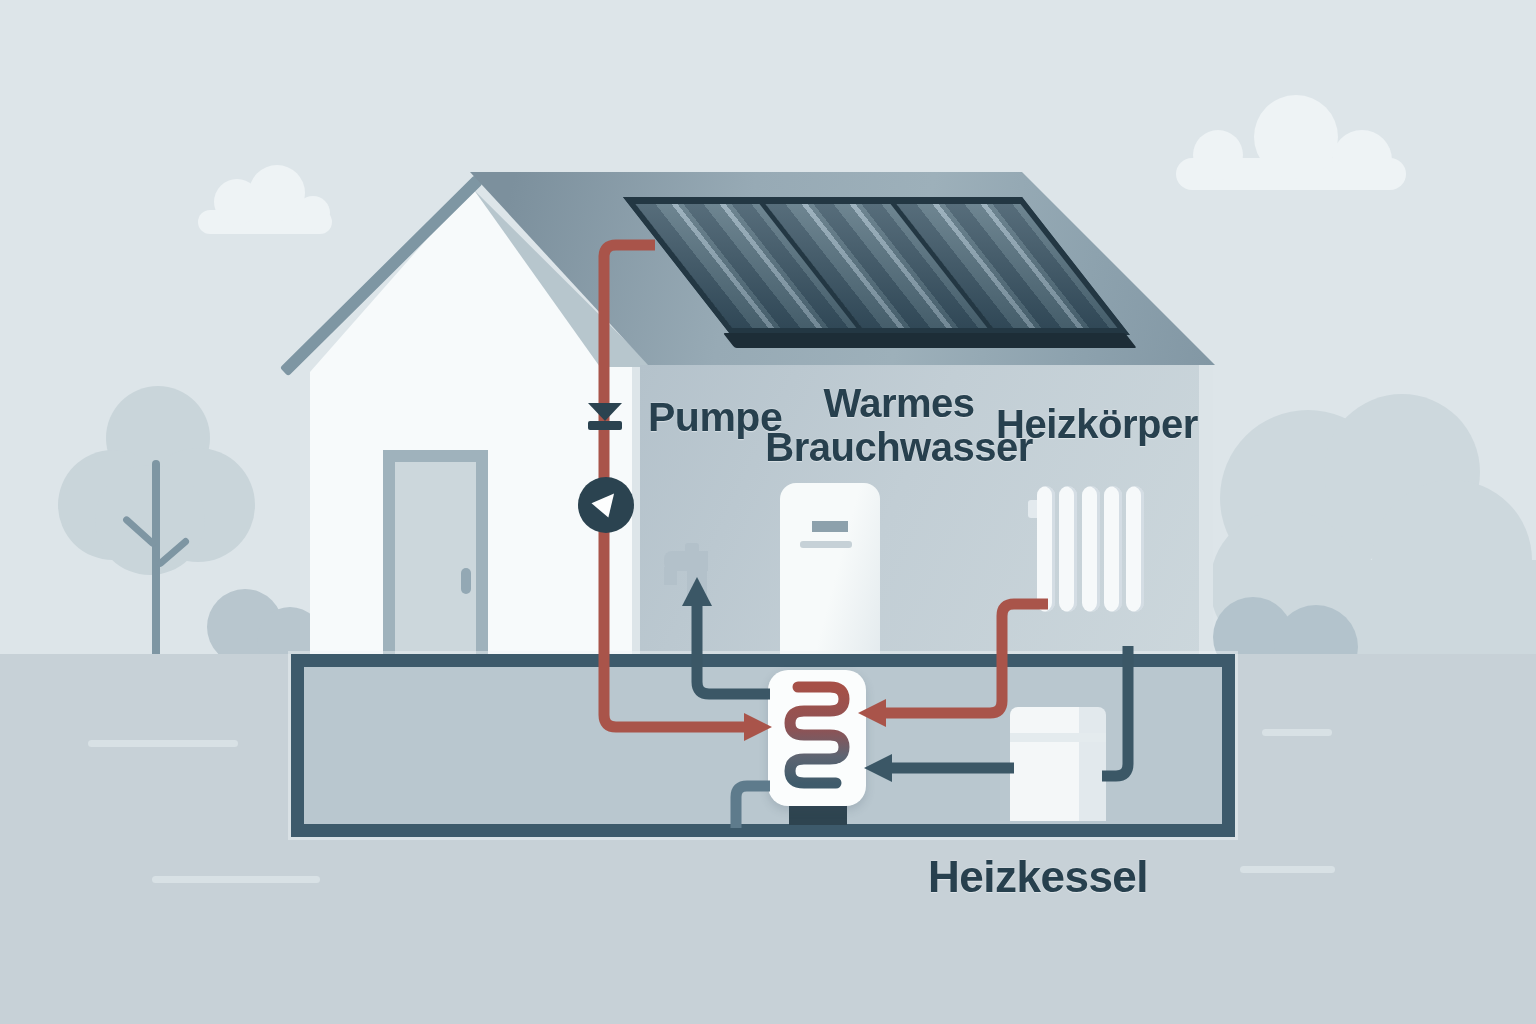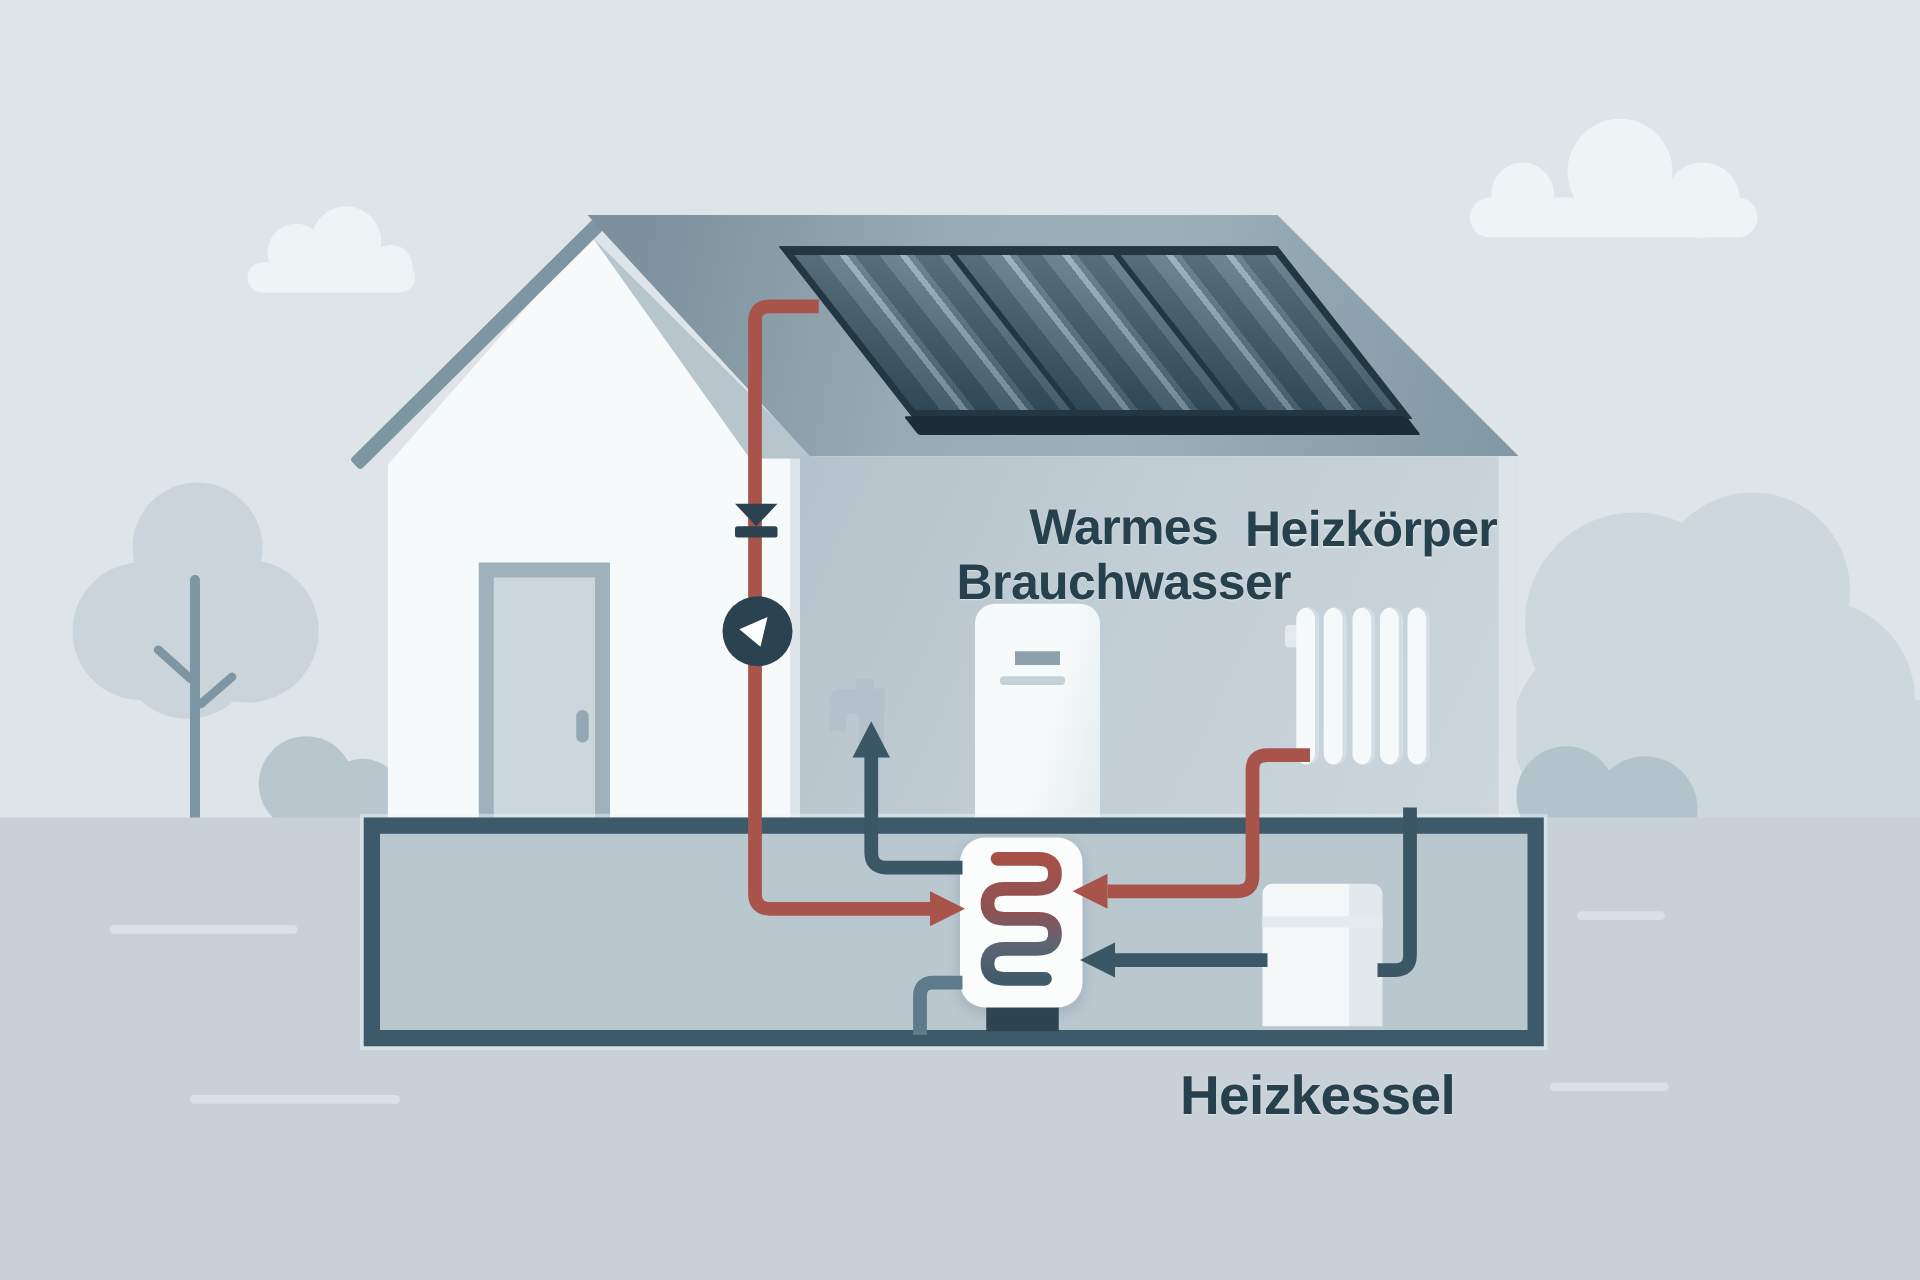--- a/index.html
+++ b/index.html
@@ -76,24 +76,24 @@
   .valve-tri{left:588px;top:403px;width:0;height:0;border-left:17px solid transparent;
          border-right:17px solid transparent;border-top:18px solid #2b4350;}
   .valve-bar{left:588px;top:421px;width:34px;height:9px;background:#2b4350;border-radius:2px;}
 
   
   .lbl{position:absolute;color:#27404e;font-weight:700;letter-spacing:-0.5px;
        text-shadow:0 1px 1px rgba(255,255,255,.45),0 -1px 1px rgba(255,255,255,.22);
        white-space:nowrap;}
   .lbl-kollektoren{left:600px;top:124px;width:500px;text-align:center;font-size:46px;}
   .lbl-pumpe{left:648px;top:394px;font-size:41px;}
-  .lbl-warmes{left:765px;top:400px;width:268px;text-align:center;font-size:40px;line-height:44px;}
+  .lbl-warmes{left:765px;top:381px;width:268px;text-align:center;font-size:40px;line-height:44px;}
   .lbl-heizkoerper{left:996px;top:402px;font-size:40px;}
   .lbl-speicher{left:680px;top:852px;font-size:44px;}
-  .lbl-heizkessel{left:928px;top:852px;font-size:44px;margin-left:16px;}
+  .lbl-heizkessel{left:928px;top:852px;font-size:44px;}
 
   svg.pipes{position:absolute;left:0;top:0;width:1536px;height:1024px;pointer-events:none;}
 </style>
 </head>
 <body>
 
 <div id="stage">
 
   <div>
     <div class="abs cloud" style="left:198px;top:210px;width:134px;height:24px;border-radius:12px;"></div>
@@ -212,19 +212,20 @@
 
     <path d="M 798 687 H 830 Q 844 687 844 699 Q 844 711 830 711 H 804 Q 790 711 790 723 Q 790 735 804 735 H 830 Q 844 735 844 747 Q 844 759 830 759 H 804 Q 790 759 790 771 Q 790 783 804 783 H 836" fill="none" stroke="url(#coilGrad)" stroke-width="11" stroke-linecap="round"></path>
   </svg>
 
   <div class="abs valve-tri"></div>
   <div class="abs valve-bar"></div>
   <div class="abs pump">
     <div class="abs pump-arrow"></div>
   </div>
 
+  <div class="lbl lbl-pumpe">Pumpe</div>
   <div class="lbl lbl-warmes">
     <div>Warmes</div>
     <div>Brauchwasser</div>
   </div>
   <div class="lbl lbl-heizkoerper">Heizkörper</div>
   <div class="lbl lbl-heizkessel">Heizkessel</div>
 </div>
 
 </body></html>

